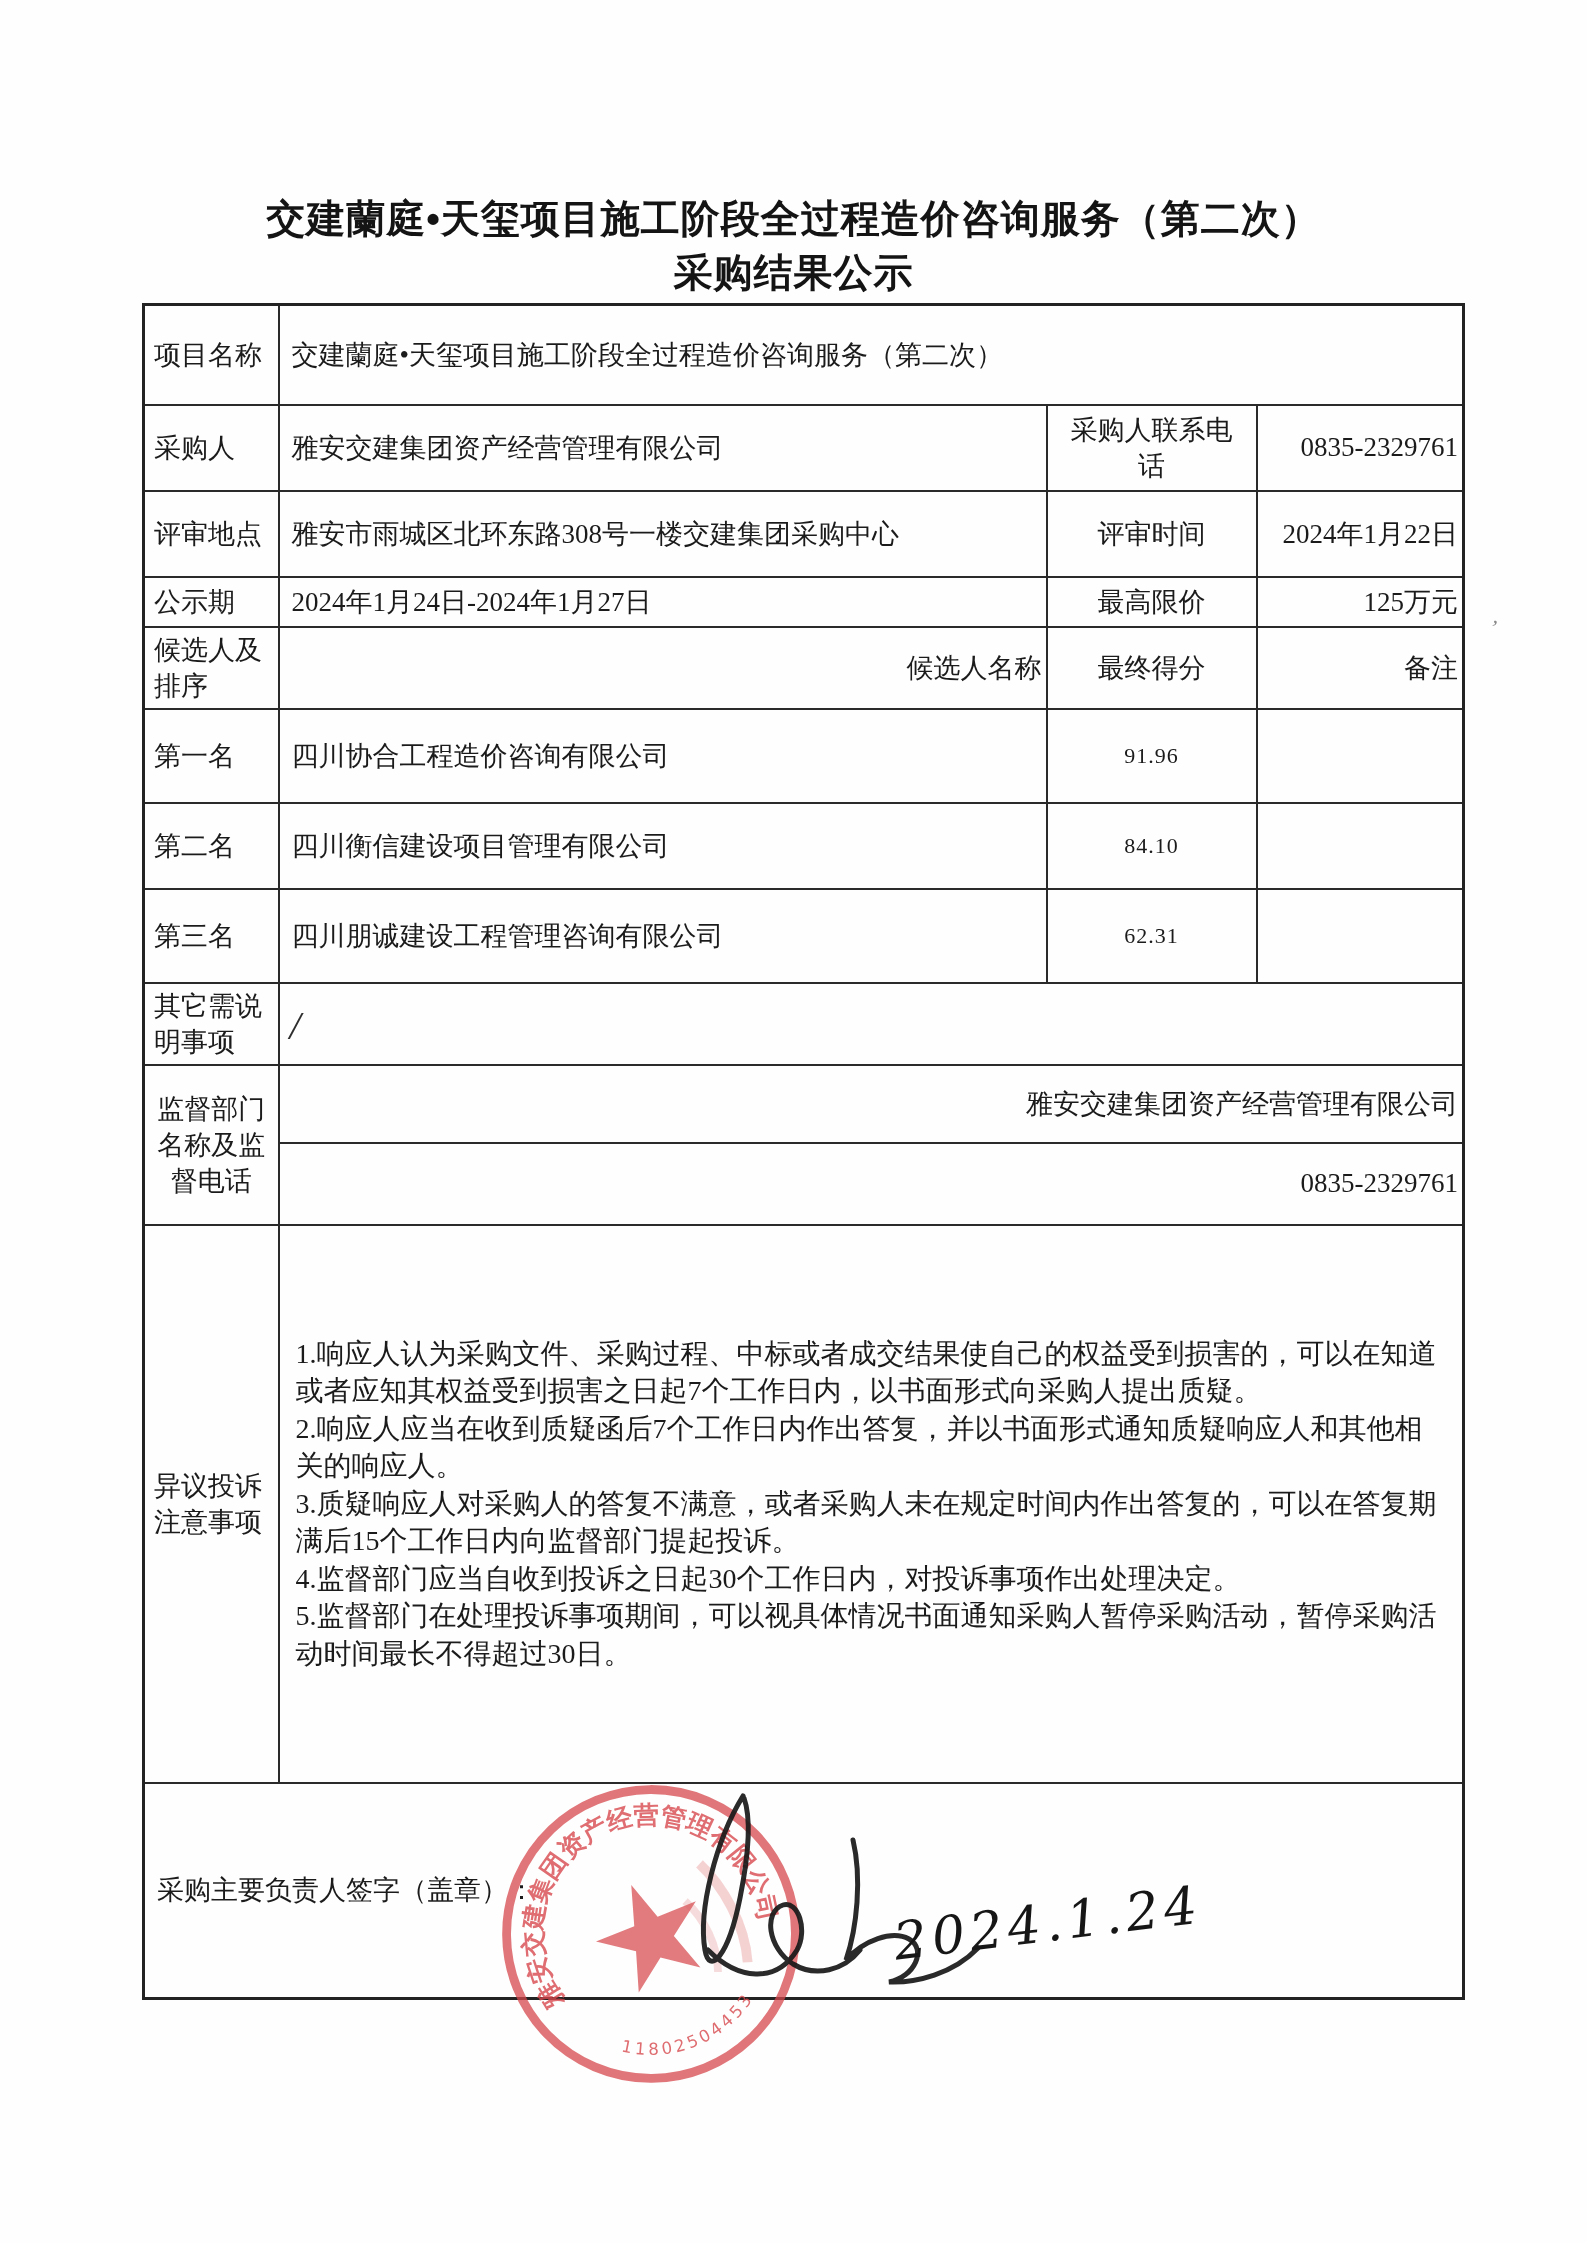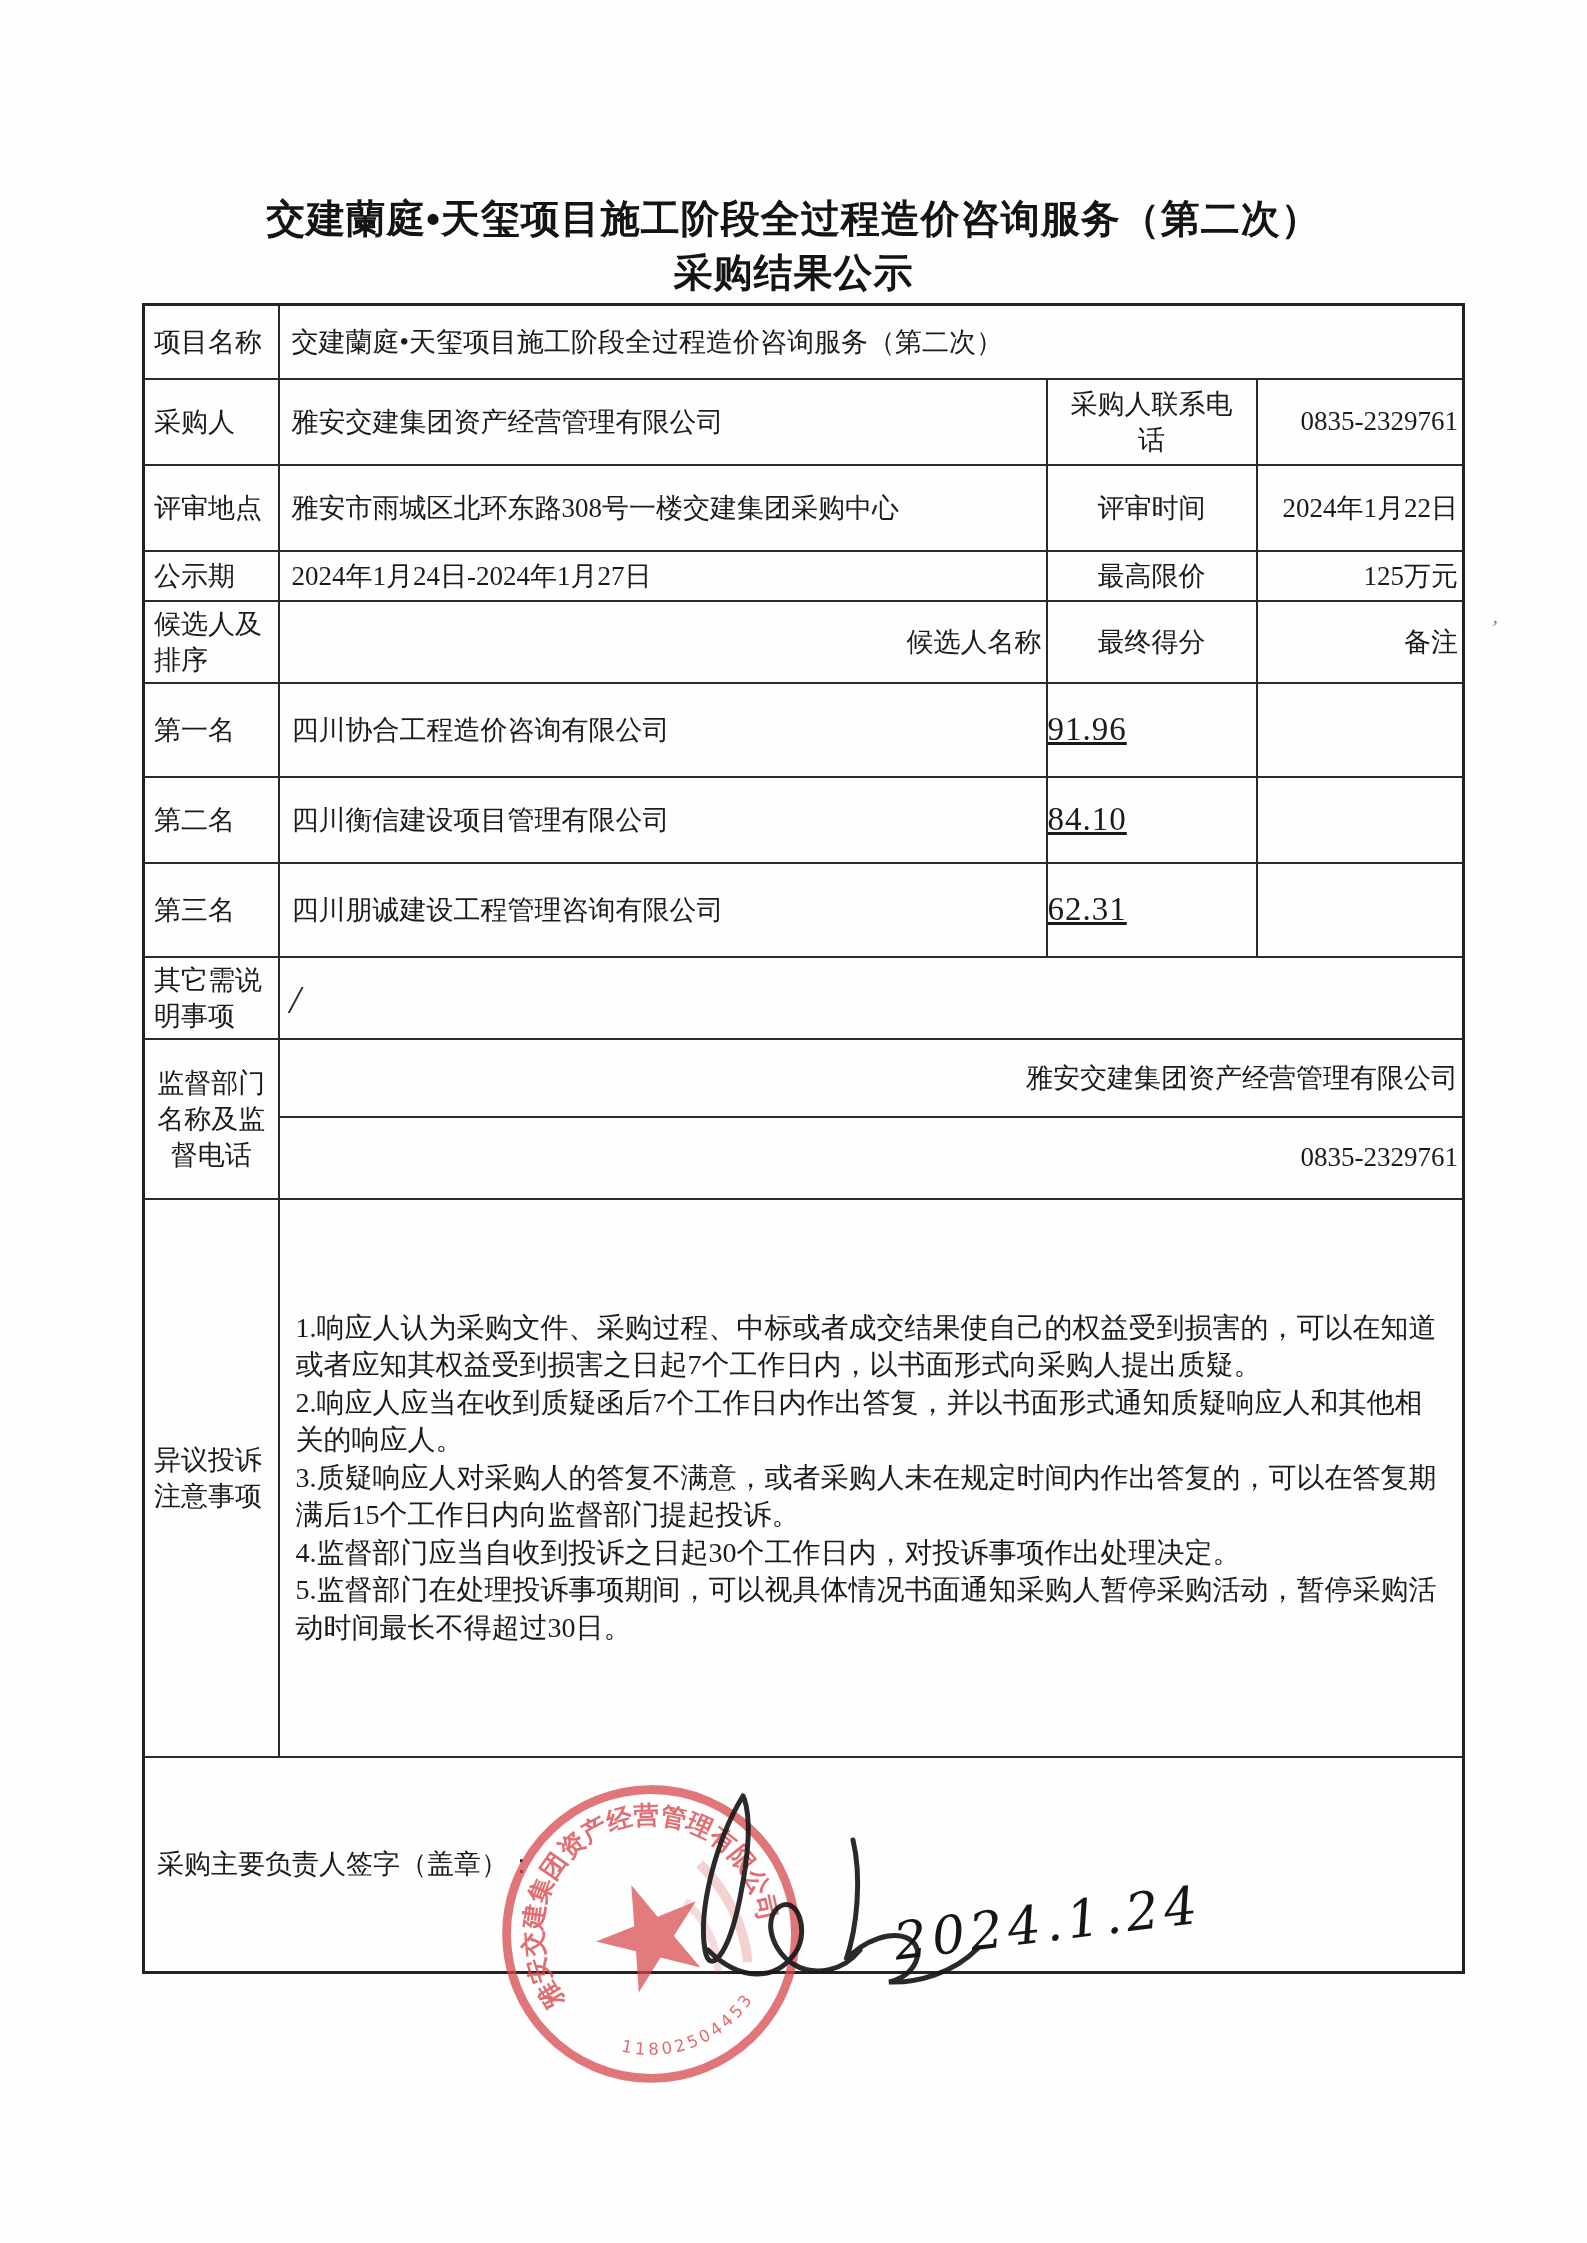--- a/index.html
+++ b/index.html
@@ -28,28 +28,28 @@
   }
   table.result td {
     border:2px solid #2a2a2a; vertical-align:middle;
     overflow:hidden;
   }
   .lab { padding:4px 6px 4px 9px; line-height:36px; text-align:left; }
   .lab-center { text-align:center; padding:4px 4px; line-height:36px; }
   .val { padding-left:12px; text-align:left; }
   .clab { text-align:center; padding:4px 20px; line-height:36px; }
   .cval { text-align:right; padding:4px 4px; }
-  .score { font-size:33px; letter-spacing:1px;text-decoration:underline; }
+  .score { text-align:center; font-size:22px; letter-spacing:1px; }
   .slash-cell { padding-left:10px; font-size:40px; font-style:italic; vertical-align:top; padding-top:4px; color:#2e2e2e; }
   .obj-cell { padding:12px 16px; }
   .obj-item { line-height:37.5px; text-align:left; font-size:28px; }
   .sign-cell { padding-left:12px; }
 
   
-  .rh-100{height:74px;} .rh-86{height:86px;} .rh-70{height:50px;}
+  .rh-100{height:100px;} .rh-86{height:86px;} .rh-70{height:50px;}
   .rh-74{height:74px;} .rh-73{height:94px;} .rh-80{height:94px;}
   .rh-82{height:82px;} .rh-78{height:78px;} .rh-558{height:558px;}
   .rh-242{height:216px;}
 
   
   .stamp-wrap { position:absolute; left:490px; top:1770px; width:322px; height:322px; pointer-events:none; }
   .stamp-wrap svg { width:100%; height:100%; }
 
   
   .signature-wrap { position:absolute; left:648px; top:1778px; width:370px; height:240px; pointer-events:none; }

